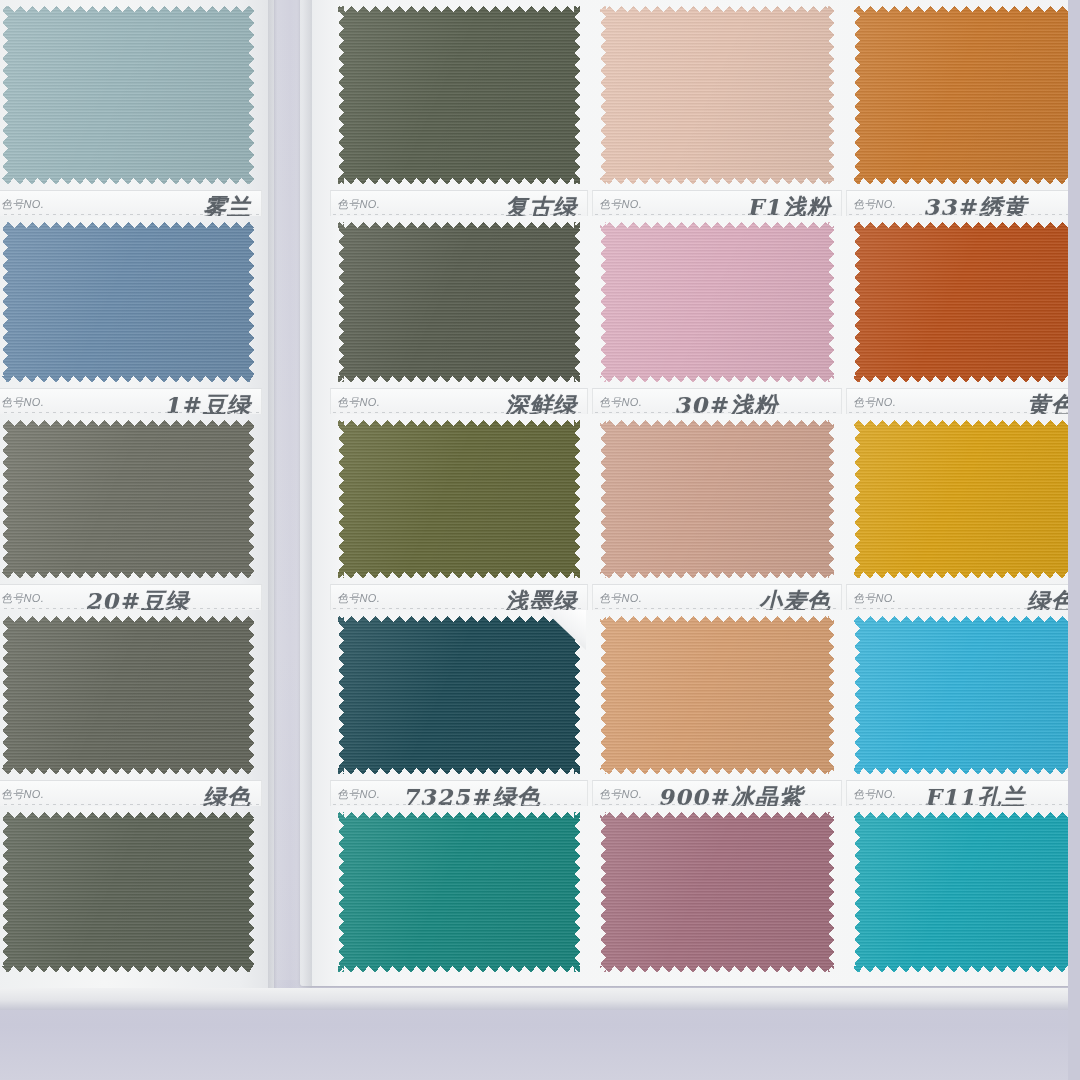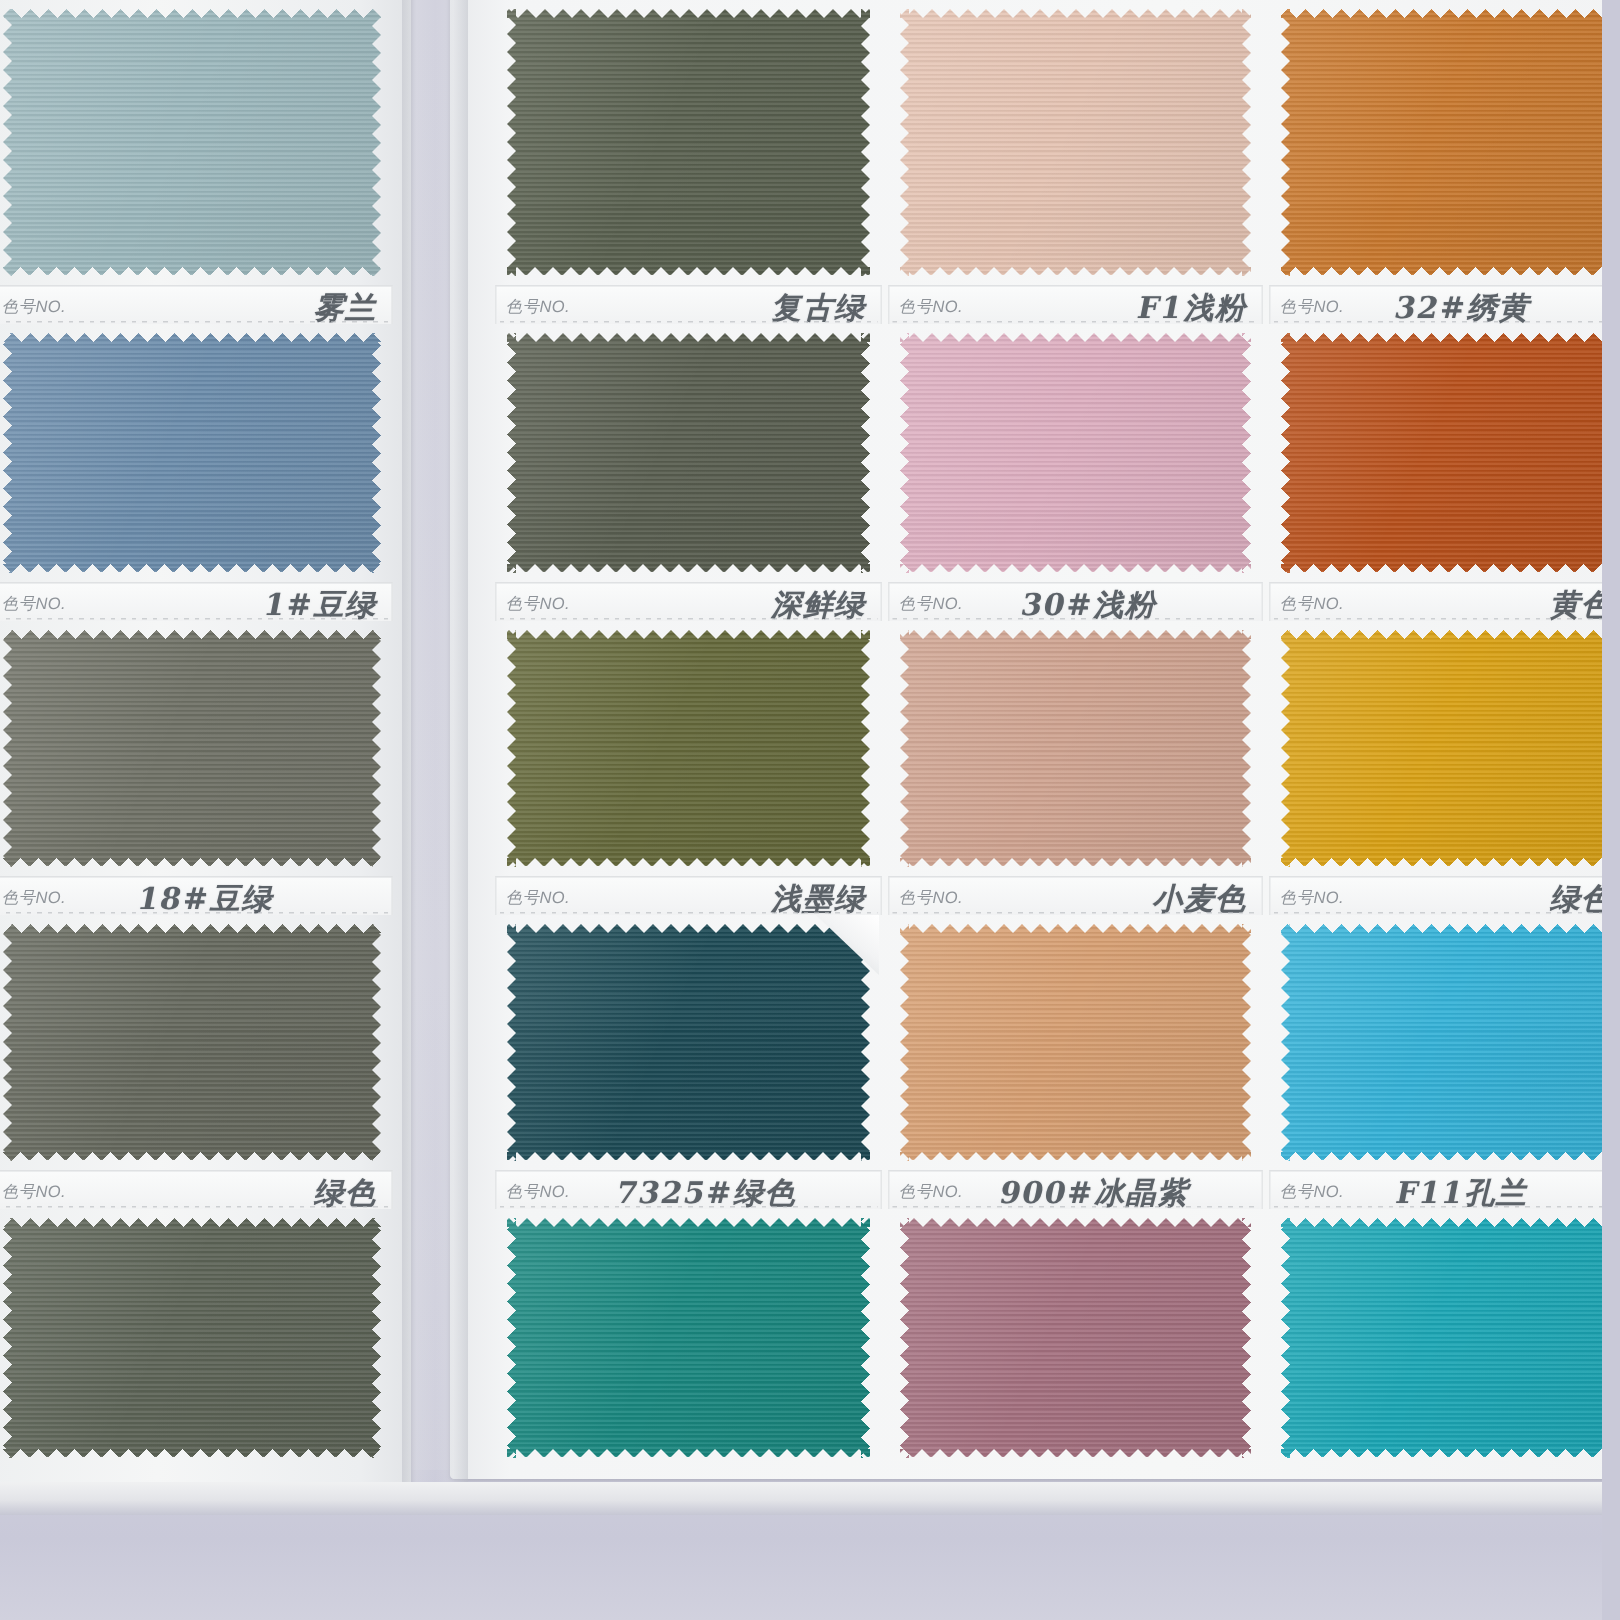--- a/index.html
+++ b/index.html
@@ -70,21 +70,21 @@
     opacity:.65;
   }
   .label-no{
     position:absolute;left:6px;top:6px;
     font-size:11px;letter-spacing:.3px;color:#8e9399;
     white-space:nowrap;
   }
   .label-name{
     position:absolute;right:10px;top:1px;
     font-family:"DejaVu Serif","Liberation Serif",serif;
-    font-size:20px;font-weight:700;color:#5c6268;
+    font-size:23px;font-weight:700;color:#5c6268;
     letter-spacing:1px;white-space:nowrap;
     text-shadow:0 0 1px rgba(110,116,124,.35);
   }
   .label-name.wide{right:auto;left:50%;transform:translateX(-40%);}
 
   
   .chip-wrap{position:absolute;left:0;right:0;top:26px;bottom:0;}
   .chip{
     position:absolute;left:8px;right:8px;top:6px;bottom:6px;
     -webkit-mask:
@@ -184,21 +184,21 @@
           <span class="label-no">色号NO.</span>
           <span class="label-name">F1浅粉</span>
         </div>
         <div class="chip-wrap">
           <div class="chip" style="background: rgb(221, 174, 192);"></div>
         </div>
       </div>
       <div class="cell" style="left: 846px; top: 190px; width: 240px; height: 198px;">
         <div class="label-card">
           <span class="label-no">色号NO.</span>
-          <span class="label-name wide">32#绣黄</span>
+          <span class="label-name wide">33#绣黄</span>
         </div>
         <div class="chip-wrap">
           <div class="chip" style="background: rgb(184, 80, 27);"></div>
         </div>
       </div>
       <div class="cell" style="left: -6px; top: 388px; width: 268px; height: 196px;">
         <div class="label-card">
           <span class="label-no">色号NO.</span>
           <span class="label-name">1#豆绿</span>
         </div>
@@ -229,21 +229,21 @@
           <span class="label-no">色号NO.</span>
           <span class="label-name">黄色</span>
         </div>
         <div class="chip-wrap">
           <div class="chip" style="background: rgb(217, 161, 21);"></div>
         </div>
       </div>
       <div class="cell" style="left: -6px; top: 584px; width: 268px; height: 196px;">
         <div class="label-card">
           <span class="label-no">色号NO.</span>
-          <span class="label-name wide">18#豆绿</span>
+          <span class="label-name wide">20#豆绿</span>
         </div>
         <div class="chip-wrap">
           <div class="chip" style="background: rgb(101, 104, 93);"></div>
         </div>
       </div>
       <div class="cell" style="left: 330px; top: 584px; width: 258px; height: 196px;">
         <div class="label-card">
           <span class="label-no">色号NO.</span>
           <span class="label-name">浅墨绿</span>
         </div>

